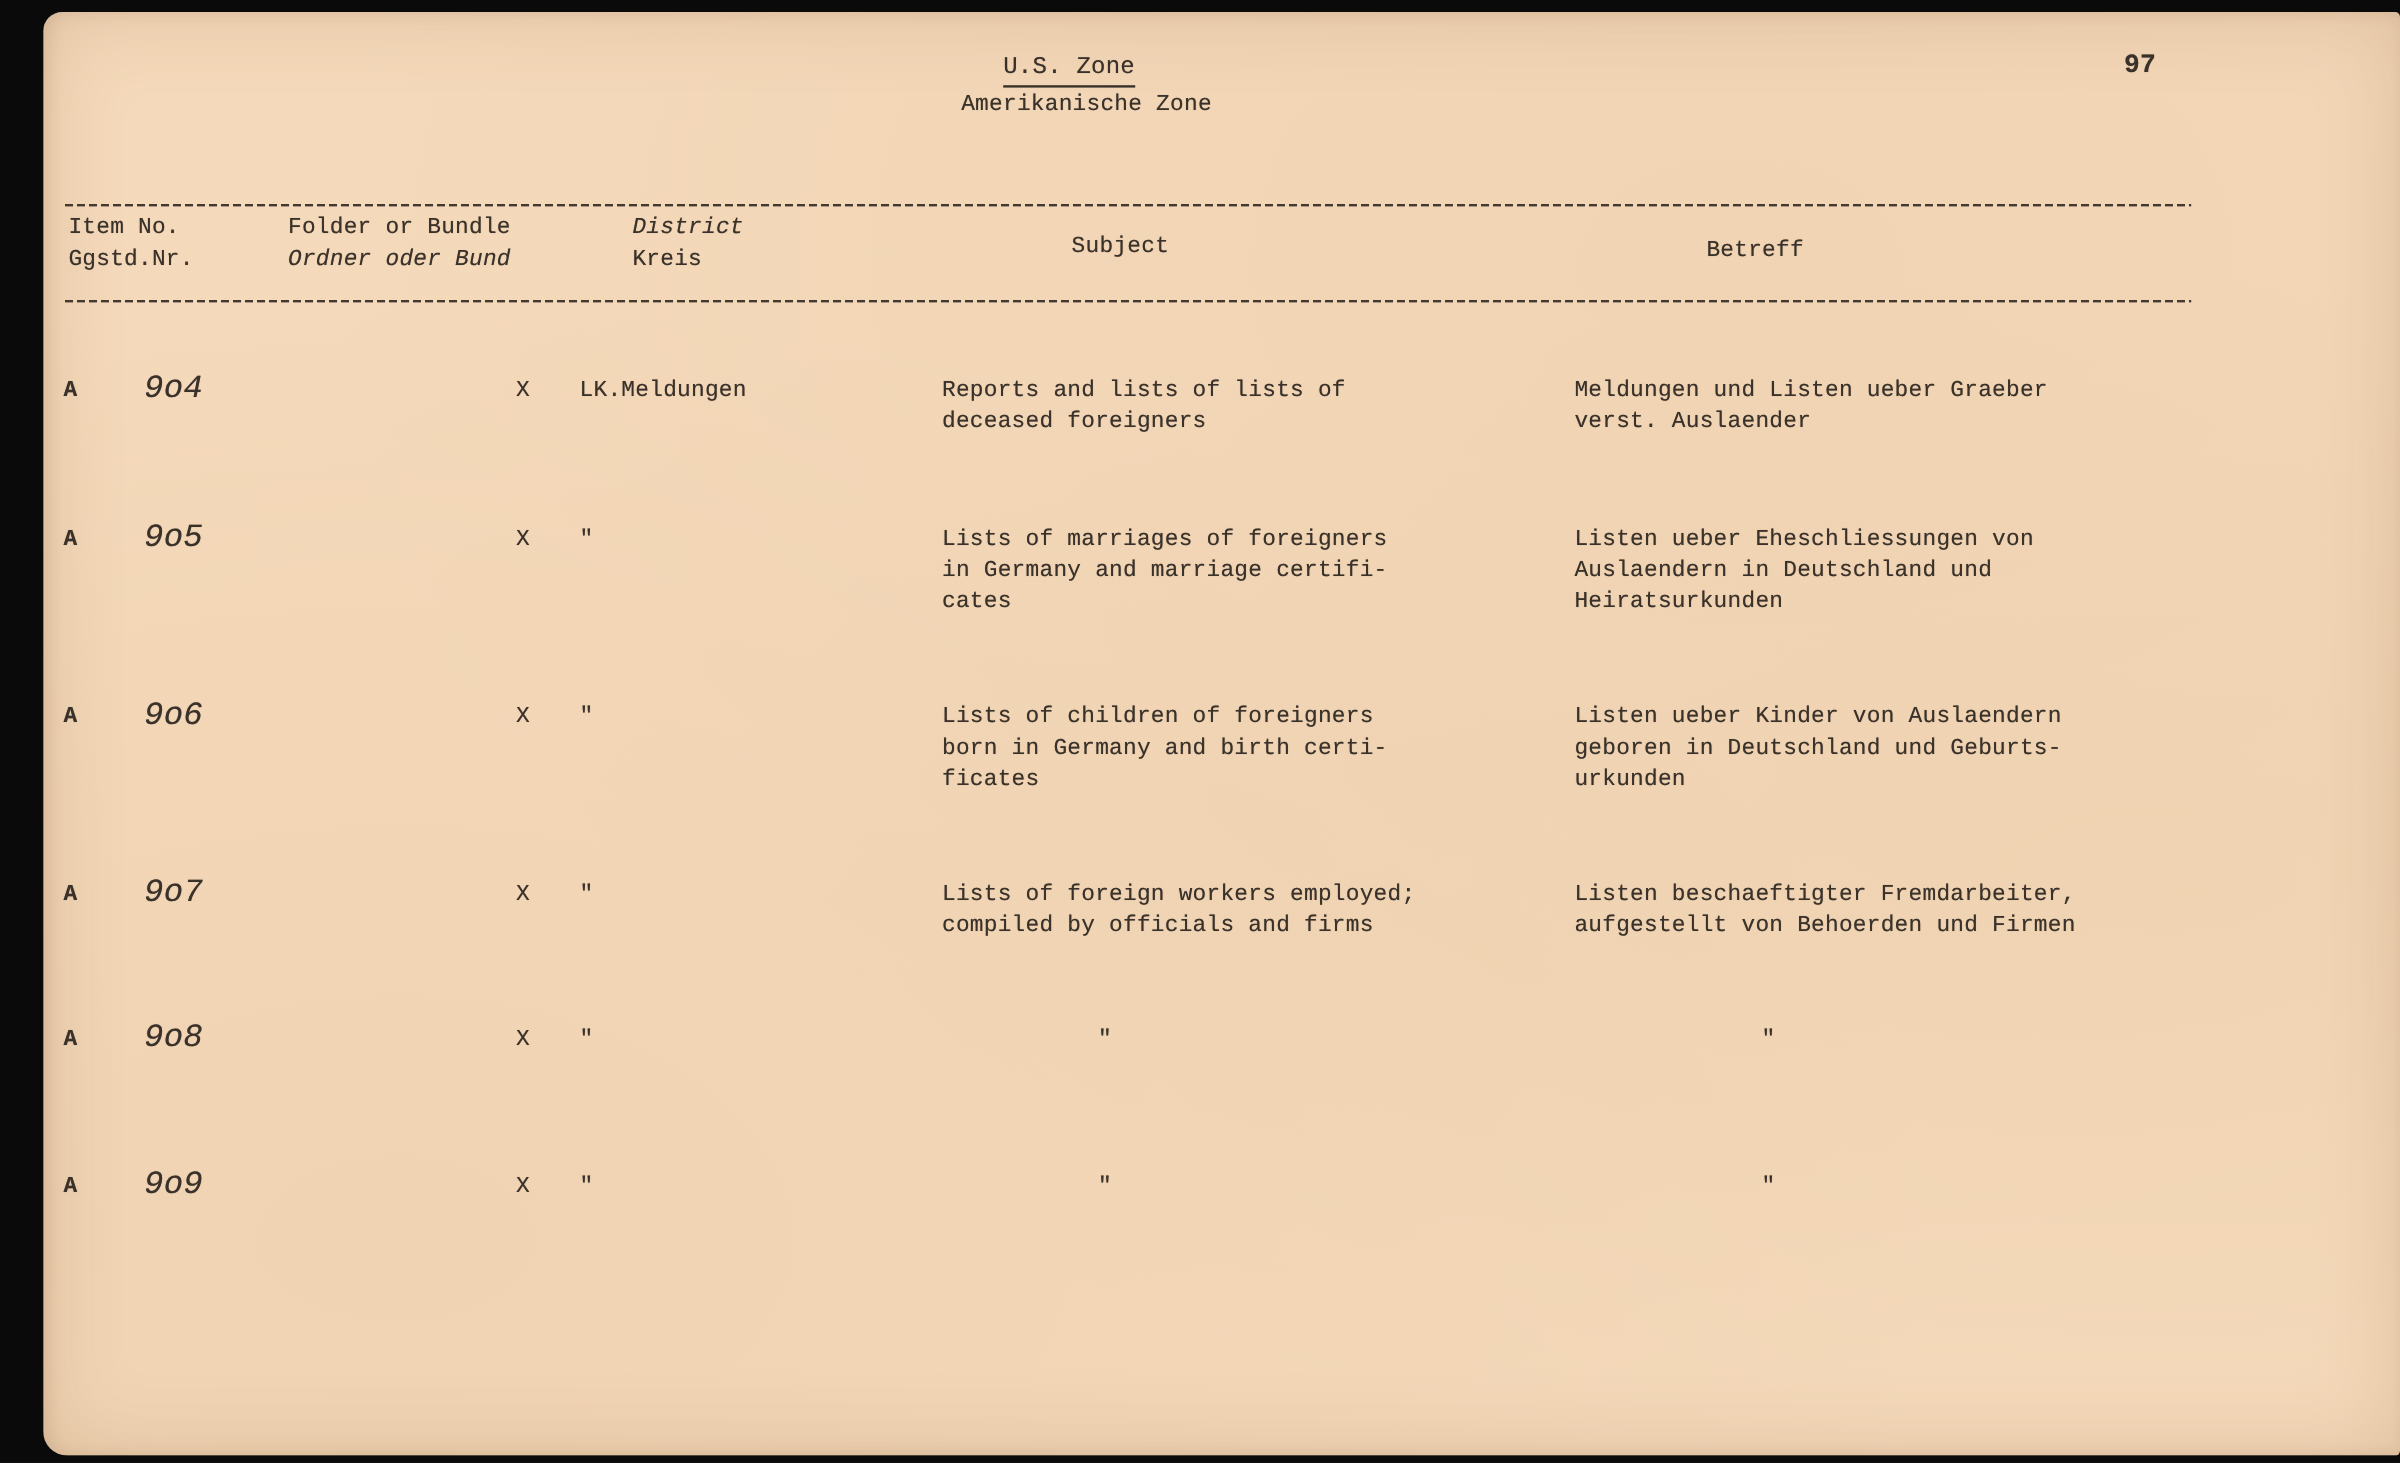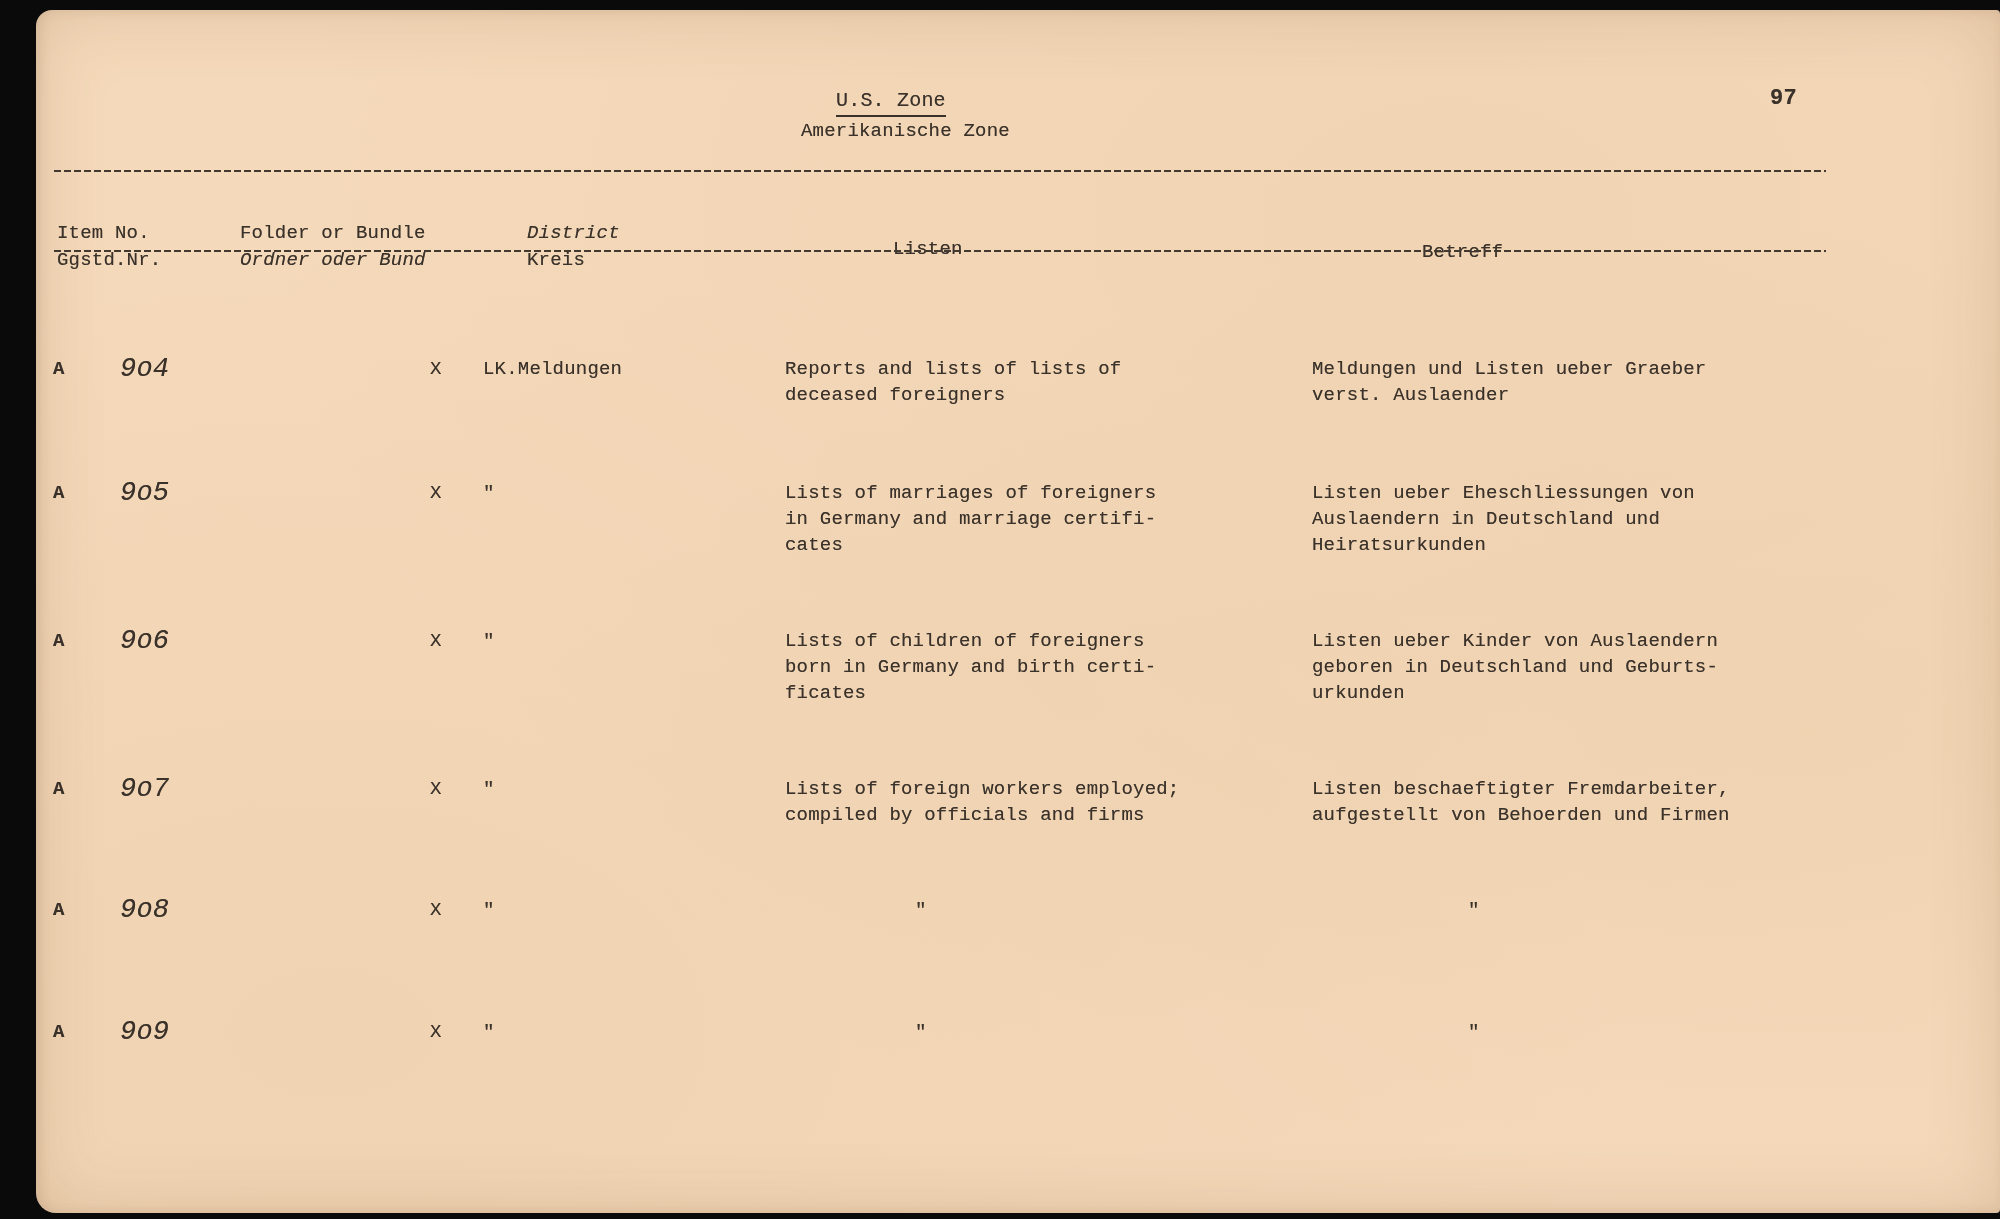--- a/index.html
+++ b/index.html
@@ -22,21 +22,20 @@
     color:#3a322a;
   }
   .abs{position:absolute;}
   .txt{
     font-size:19px;
     line-height:26px;
     letter-spacing:0.2px;
     color:#3a322a;
     text-shadow:0 0 0.6px rgba(58,50,42,0.55);
     white-space:pre-line;
-    margin-top:44px;
   }
   .title{
     font-size:20px;
     border-bottom:2px solid #3a322a;
     padding-bottom:1px;
   }
   .pagenum{font-size:22px;font-weight:bold;}
   .dashline{
     height:2px;
     background:repeating-linear-gradient(to right,#423930 0px,#423930 7px,transparent 7px,transparent 10px);
@@ -66,21 +65,21 @@
 
   <div class="abs txt hdr" style="left:21px;top:166px;">Item No.</div>
   <div class="abs txt hdr" style="left:21px;top:193px;">Ggstd.Nr.</div>
 
   <div class="abs txt hdr" style="left:204px;top:166px;">Folder or Bundle</div>
   <div class="abs txt hdr" style="left:204px;top:193px;font-style:italic;">Ordner oder Bund</div>
 
   <div class="abs txt hdr" style="left:491px;top:166px;font-style:italic;">District</div>
   <div class="abs txt hdr" style="left:491px;top:193px;">Kreis</div>
 
-  <div class="abs txt hdr" style="left:857px;top:182px;">Listen</div>
+  <div class="abs txt hdr" style="left:857px;top:182px;">Subject</div>
   <div class="abs txt hdr" style="left:1386px;top:185px;">Betreff</div>
 
   <div class="abs dashline" style="left:18px;top:240px;width:1772px;"></div>
 
   <div class="row" style="top:302px;">
     <span class="cell txt c-letter">A</span>
     <span class="cell txt c-num">9o4</span>
     <span class="cell txt c-x">X</span>
     <span class="cell txt c-district">LK.Meldungen</span>
     <span class="cell txt c-subject">Reports and lists of lists of

